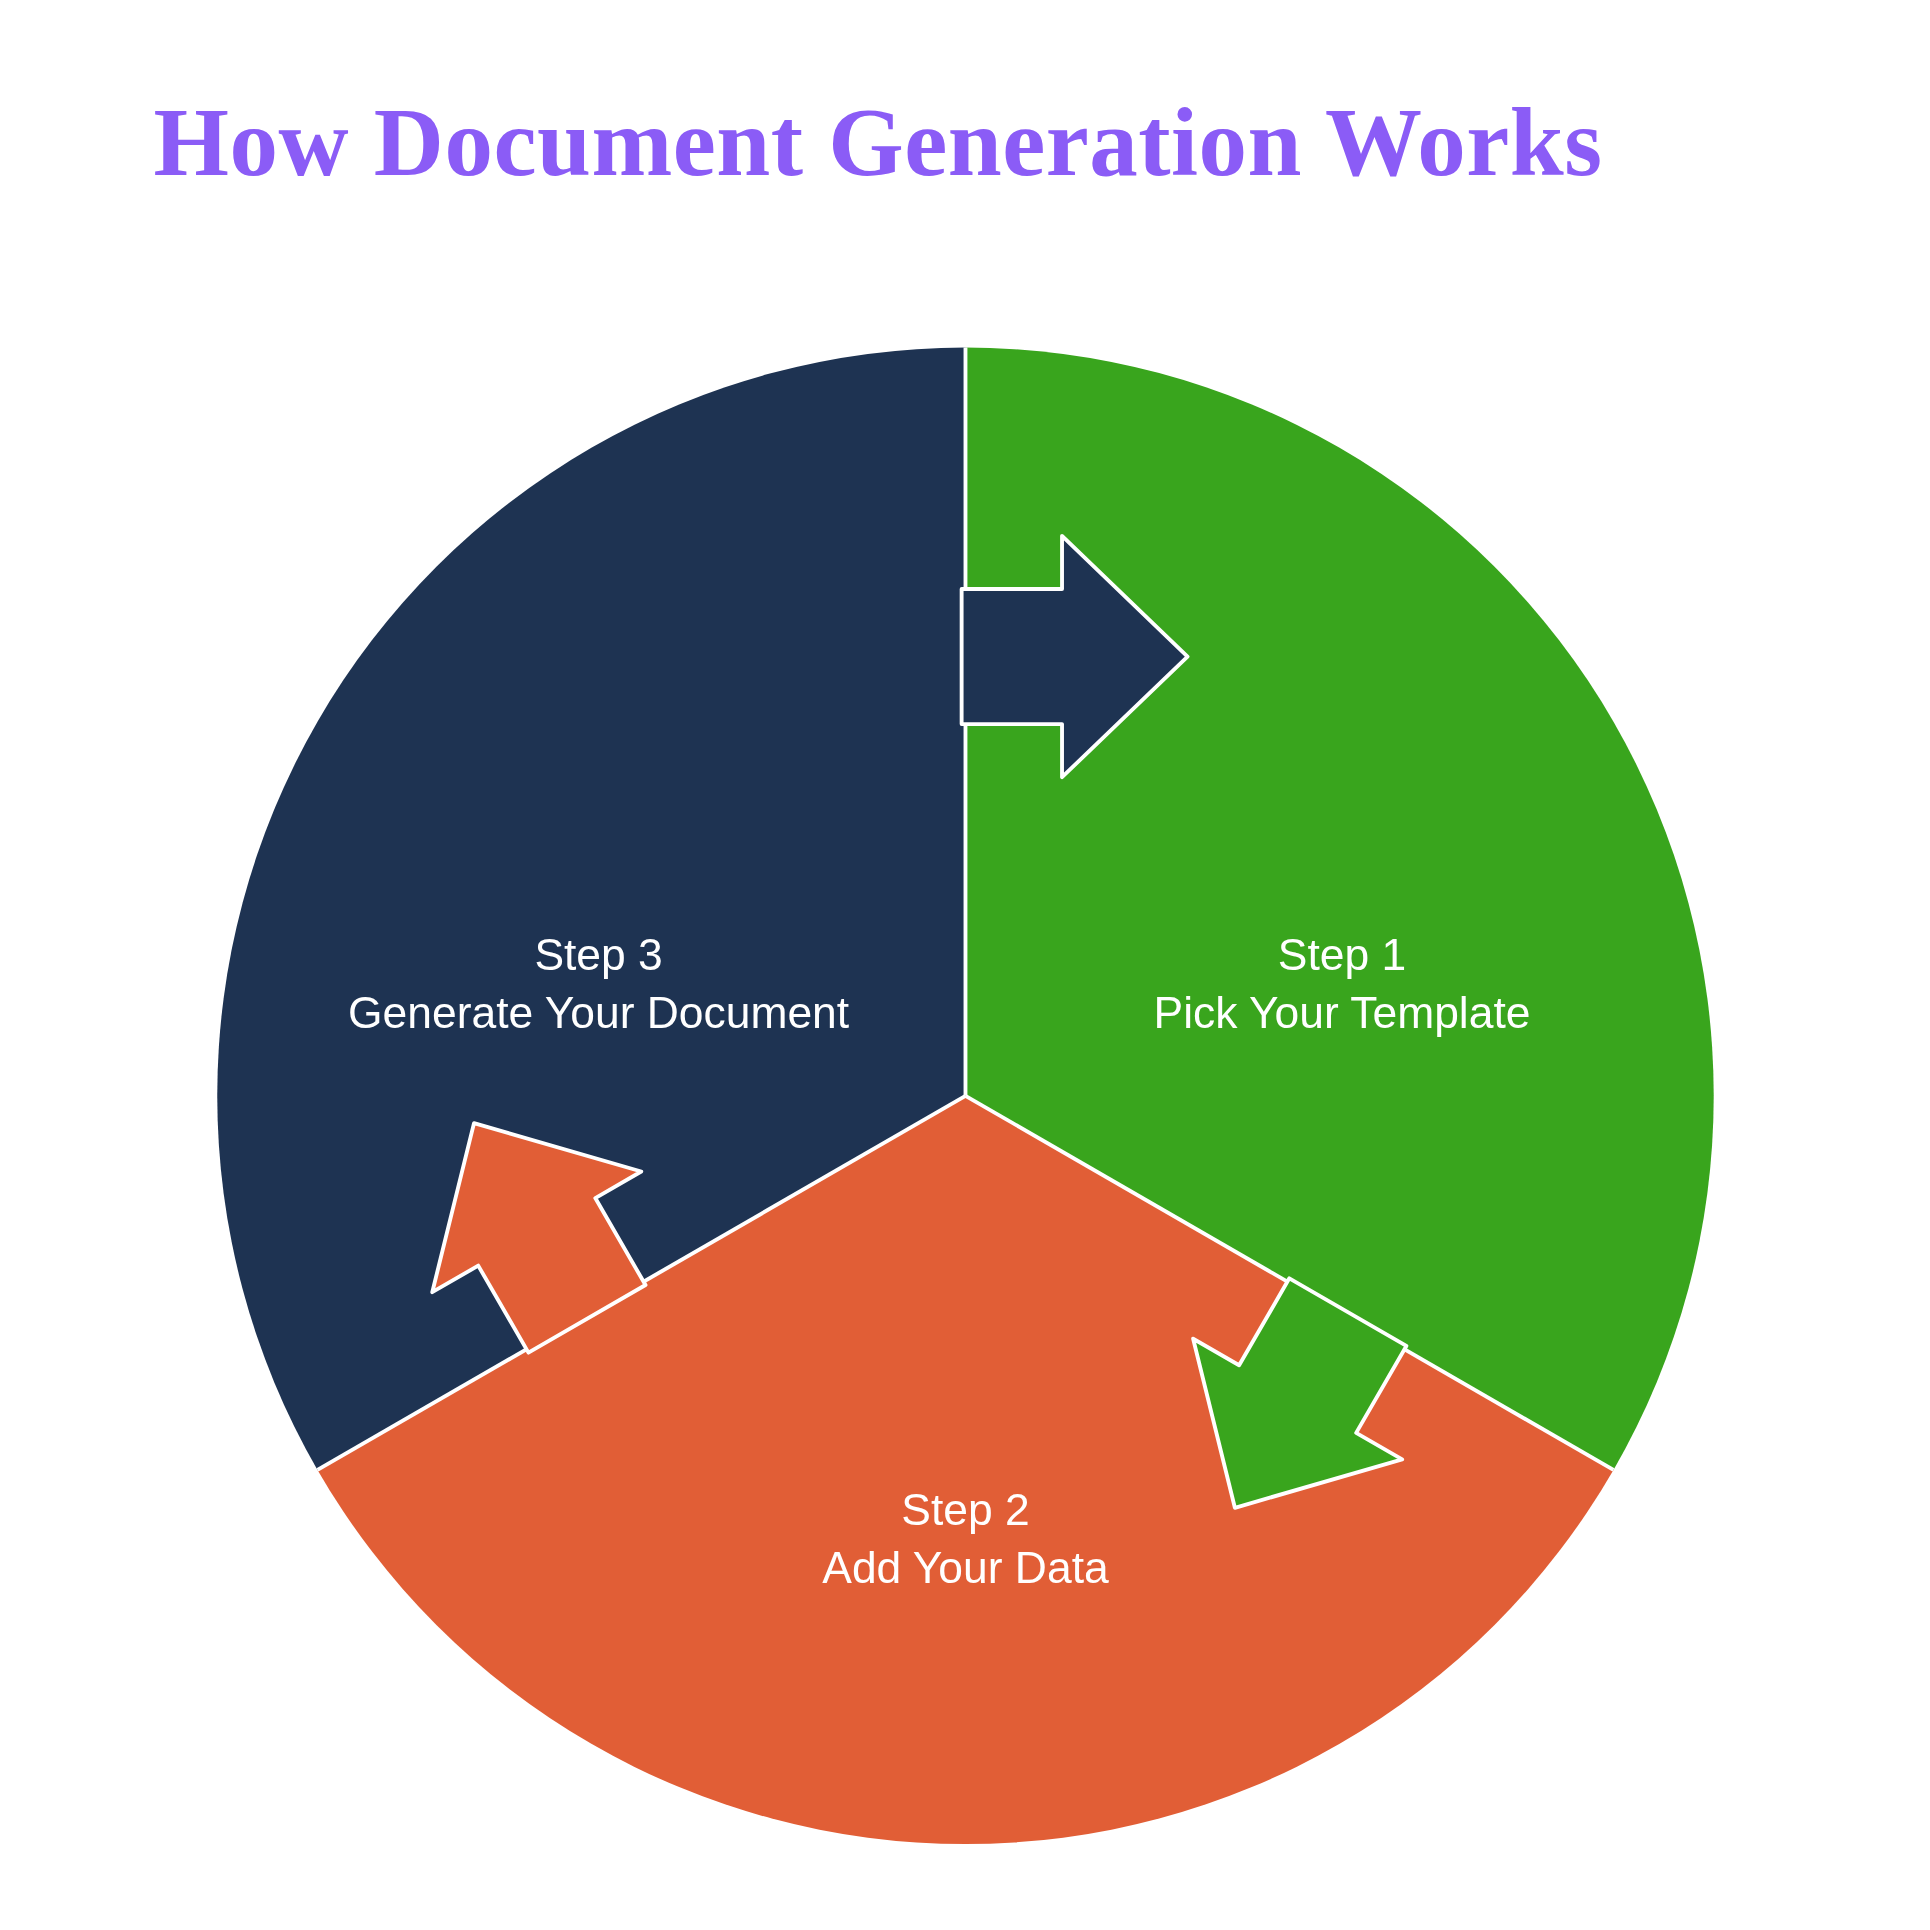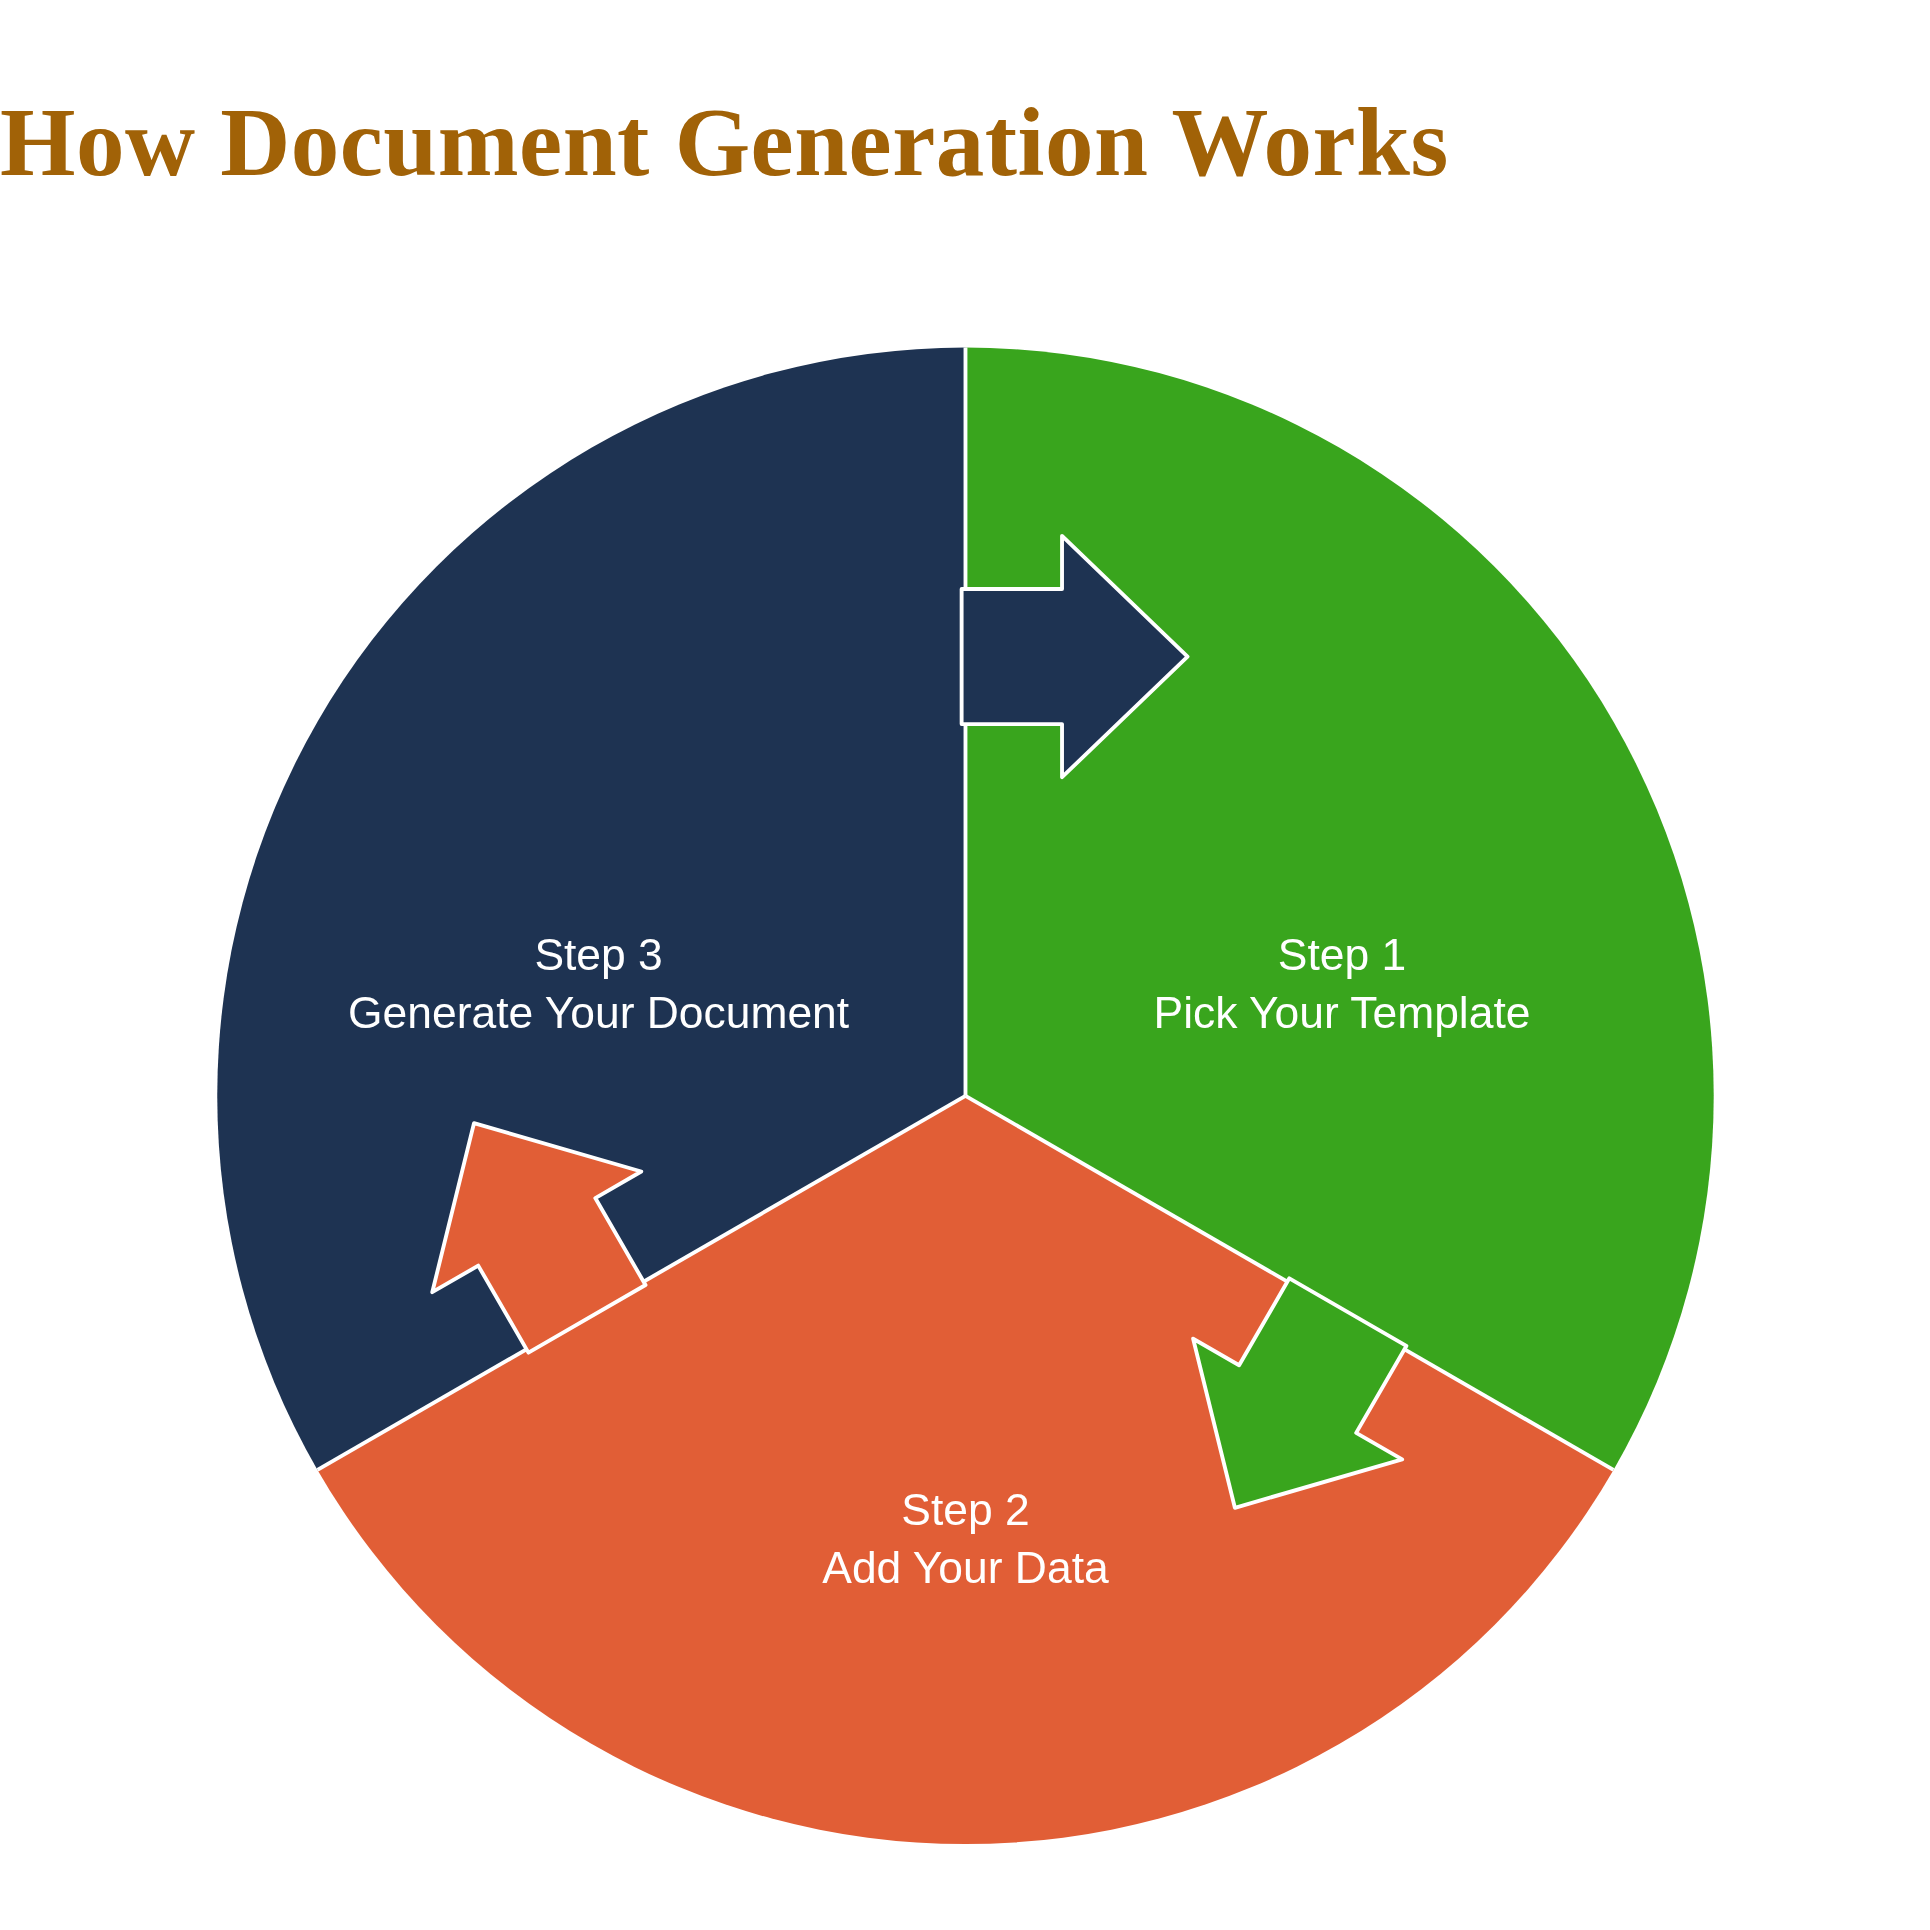--- a/index.html
+++ b/index.html
@@ -13,24 +13,25 @@
   .canvas {
     position: relative;
     width: 1930px;
     height: 1930px;
   }
   .title {
     position: absolute;
     left: 0;
     width: 1756px;
     top: 87px;
+    text-align: center;
     font-family: Georgia, "Times New Roman", serif;
     font-weight: 700;
     font-size: 97px;
-    color: #a16207;
+    color: #8b5cf6;
     letter-spacing: 0.5px;
   }
   svg.diagram {
     position: absolute;
     left: 0;
     top: 0;
     width: 1930px;
     height: 1930px;
   }
   .seg-label {

